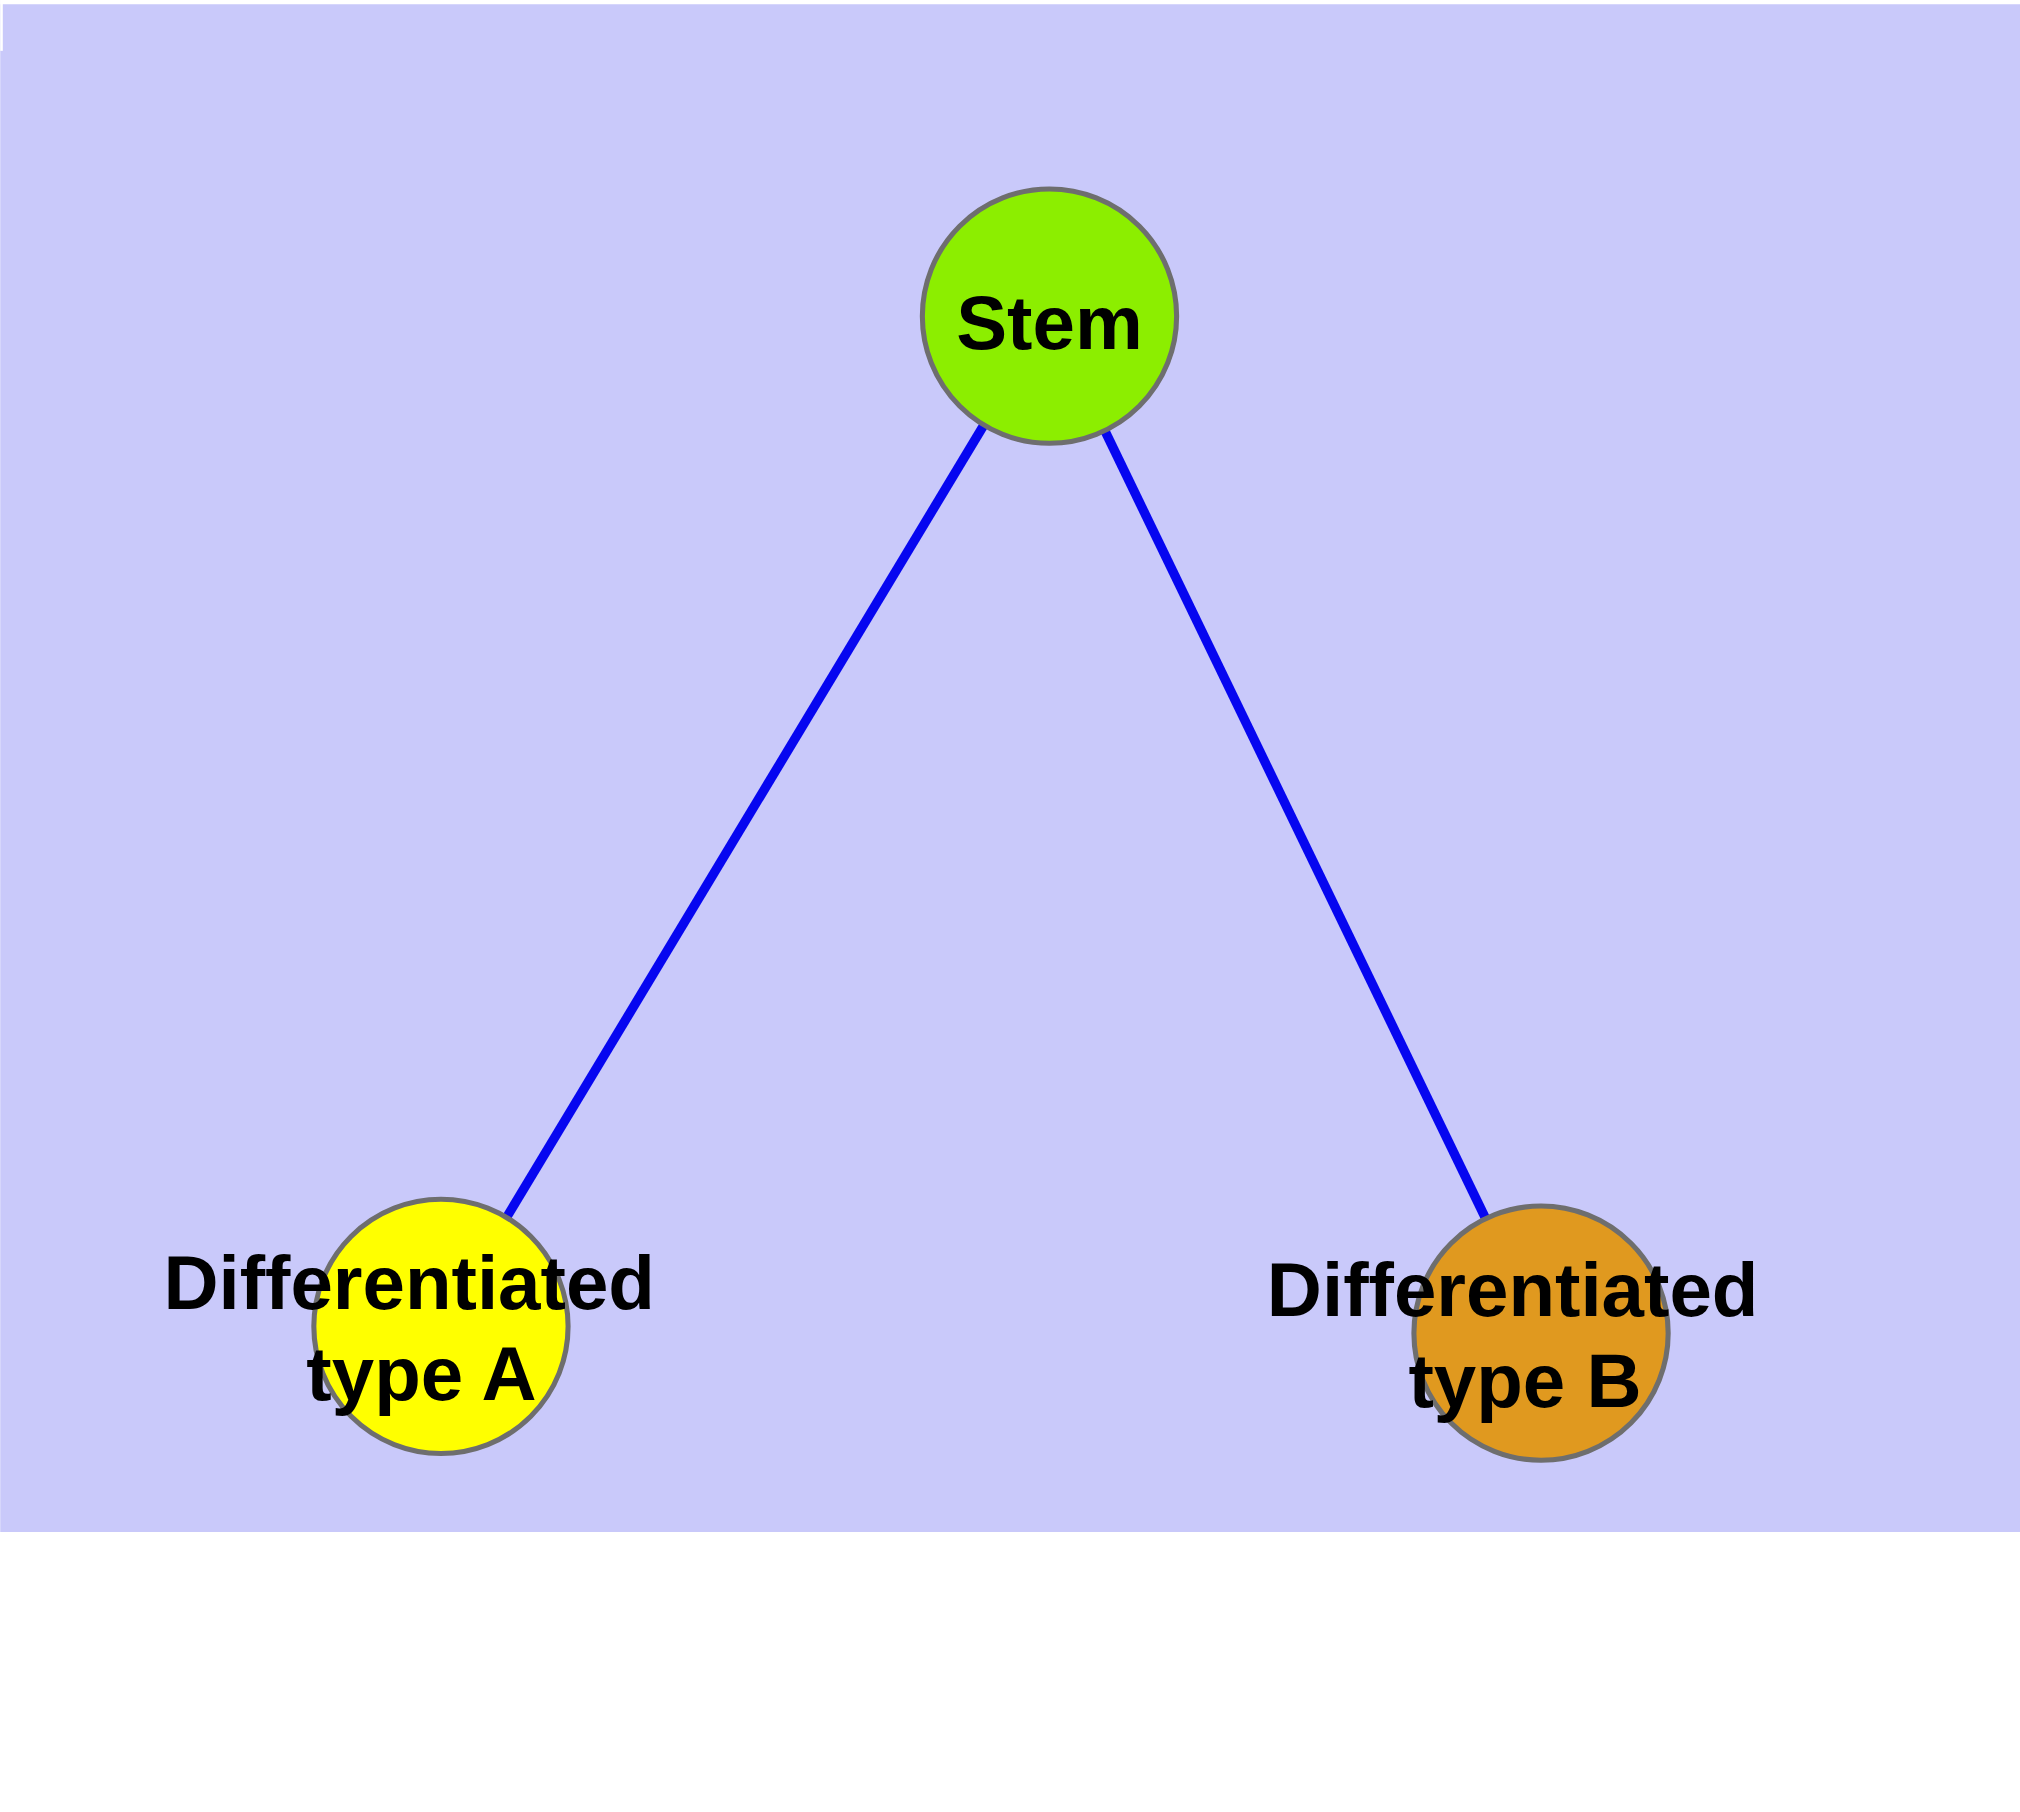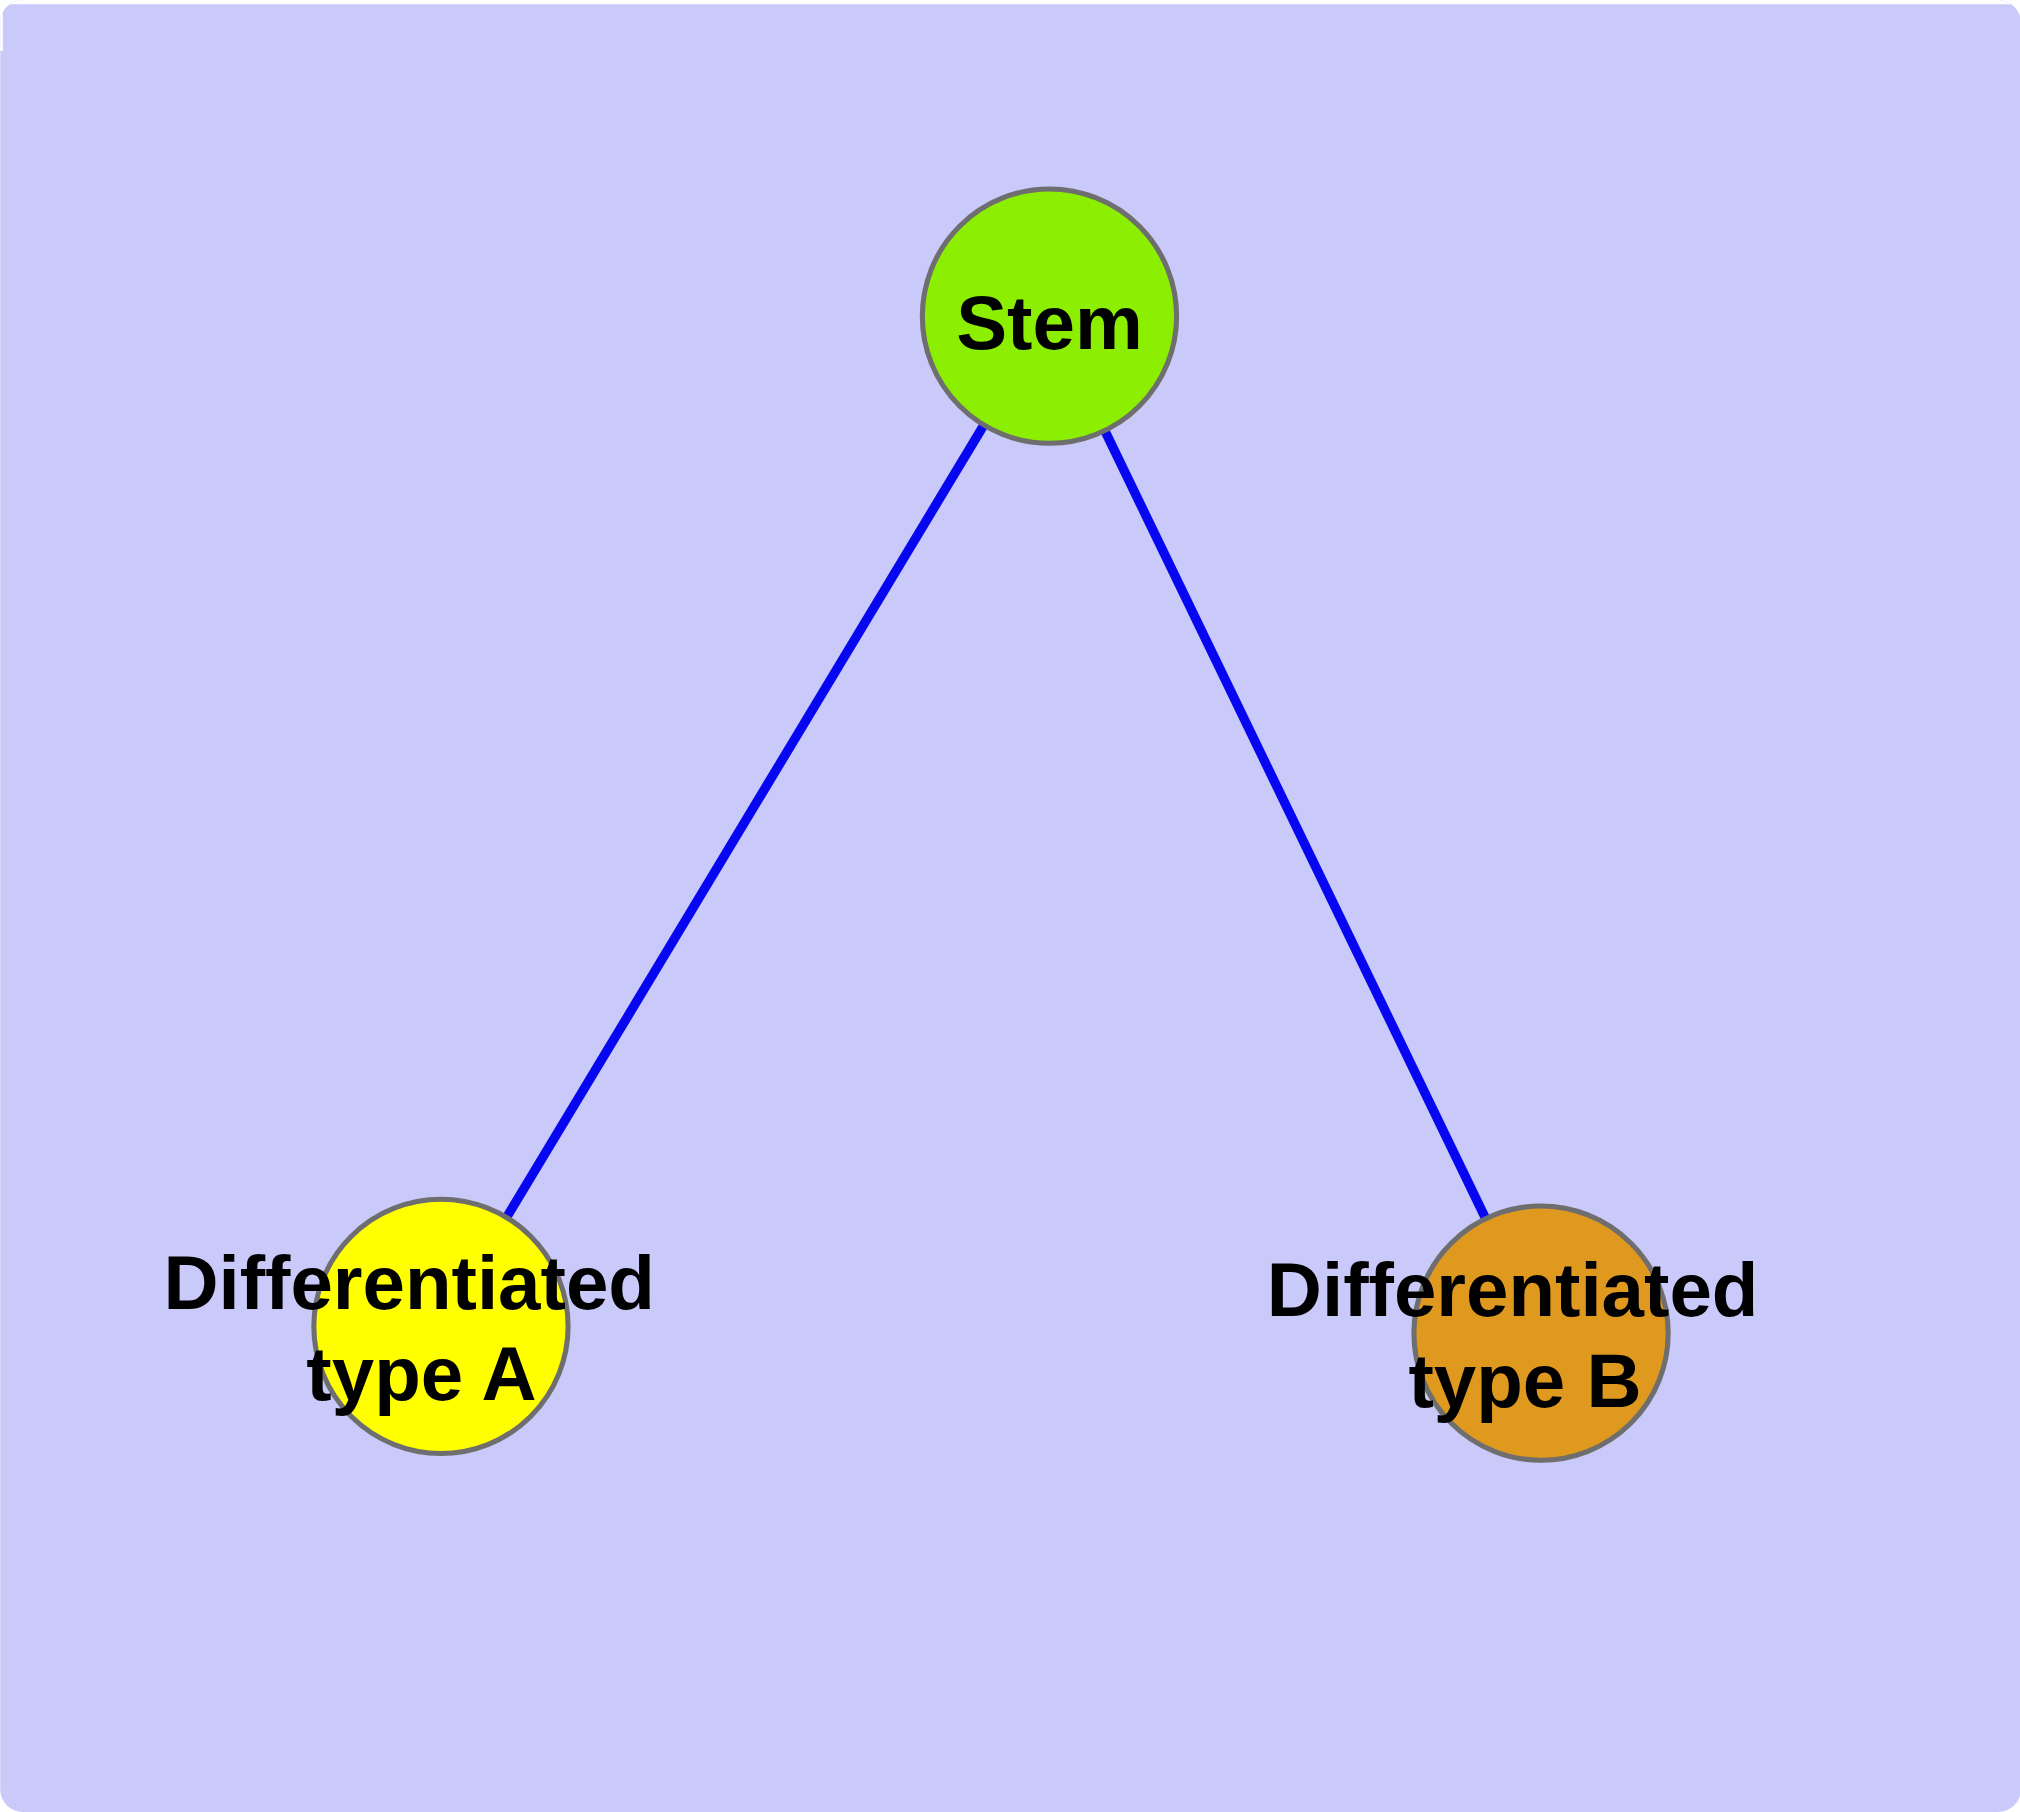--- a/index.html
+++ b/index.html
@@ -4,23 +4,22 @@
 <style>
   html, body {
     margin: 0;
     padding: 0;
     background: #ffffff;
     font-family: "Liberation Sans", sans-serif;
   }
   .stage {
     position: relative;
     width: 2021px;
-    height: 1812px;
+    height: 1532px;
     overflow: hidden;
-    border-radius: 23px;
   }
   svg {
     display: block;
   }
   text {
     font-family: "Liberation Sans", "DejaVu Sans", sans-serif;
     font-weight: bold;
   }
 </style>
 </head>

